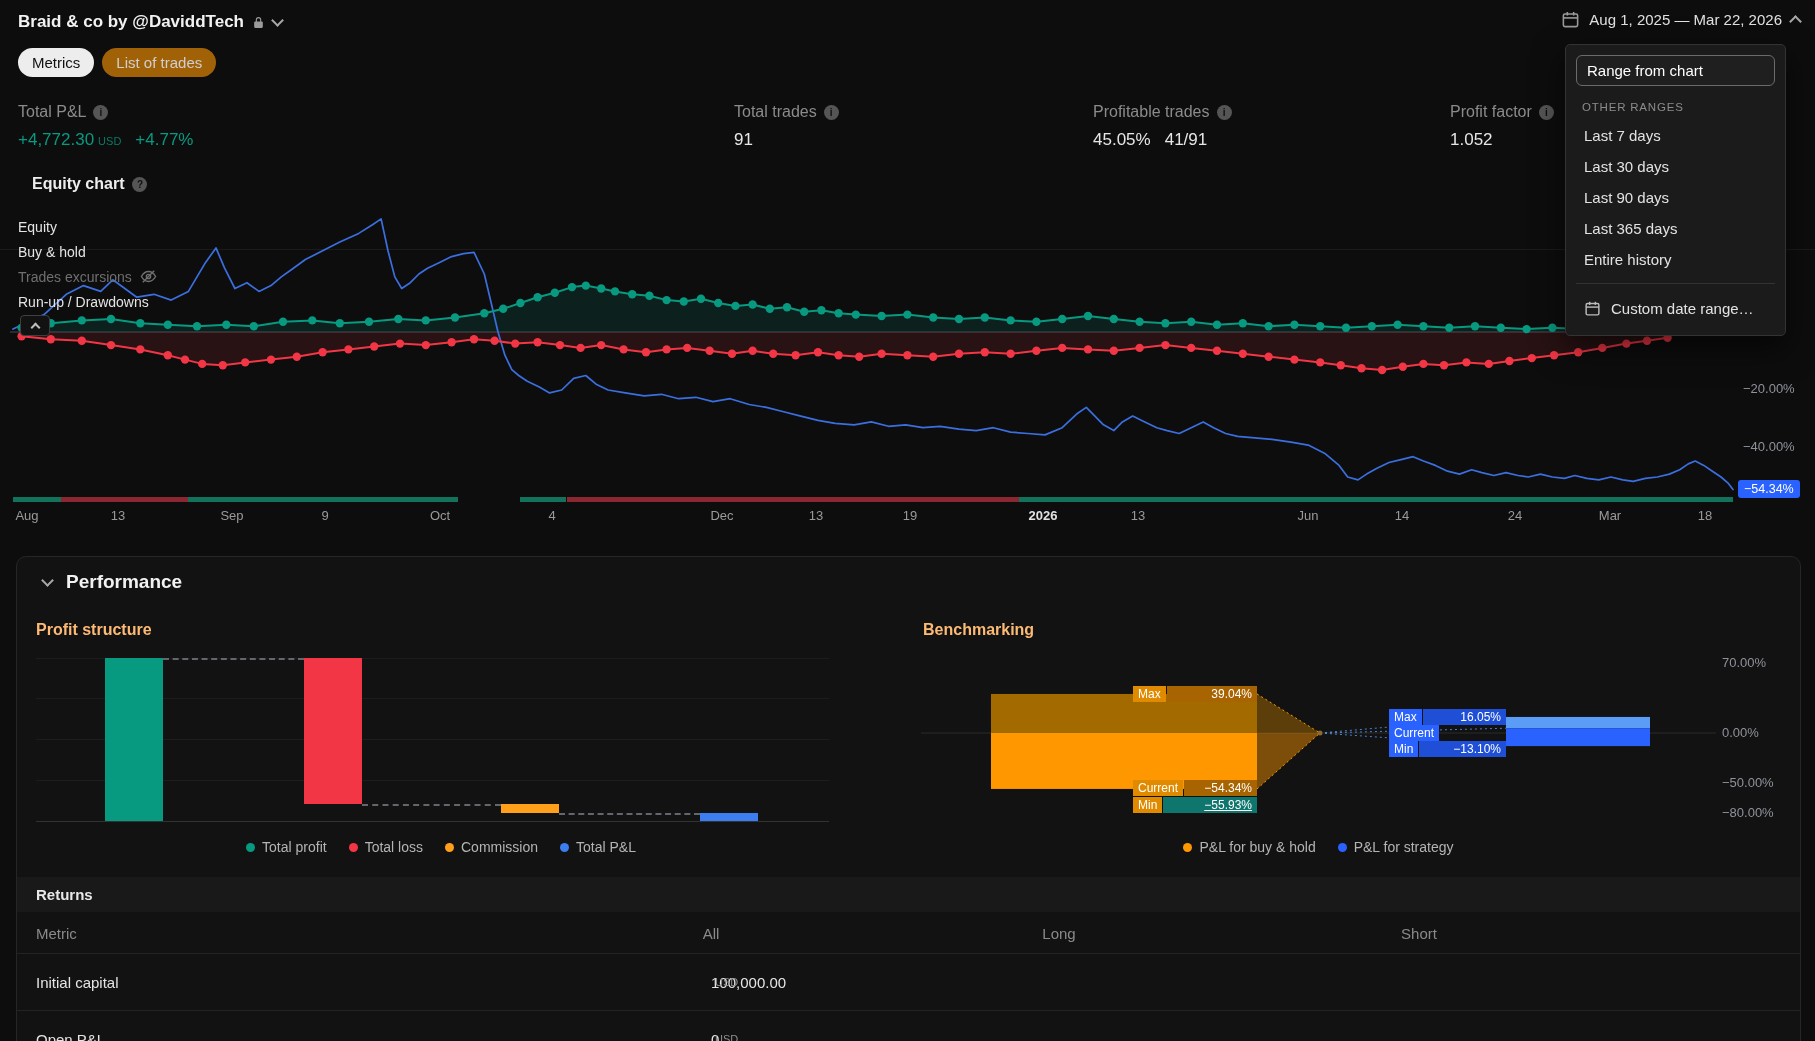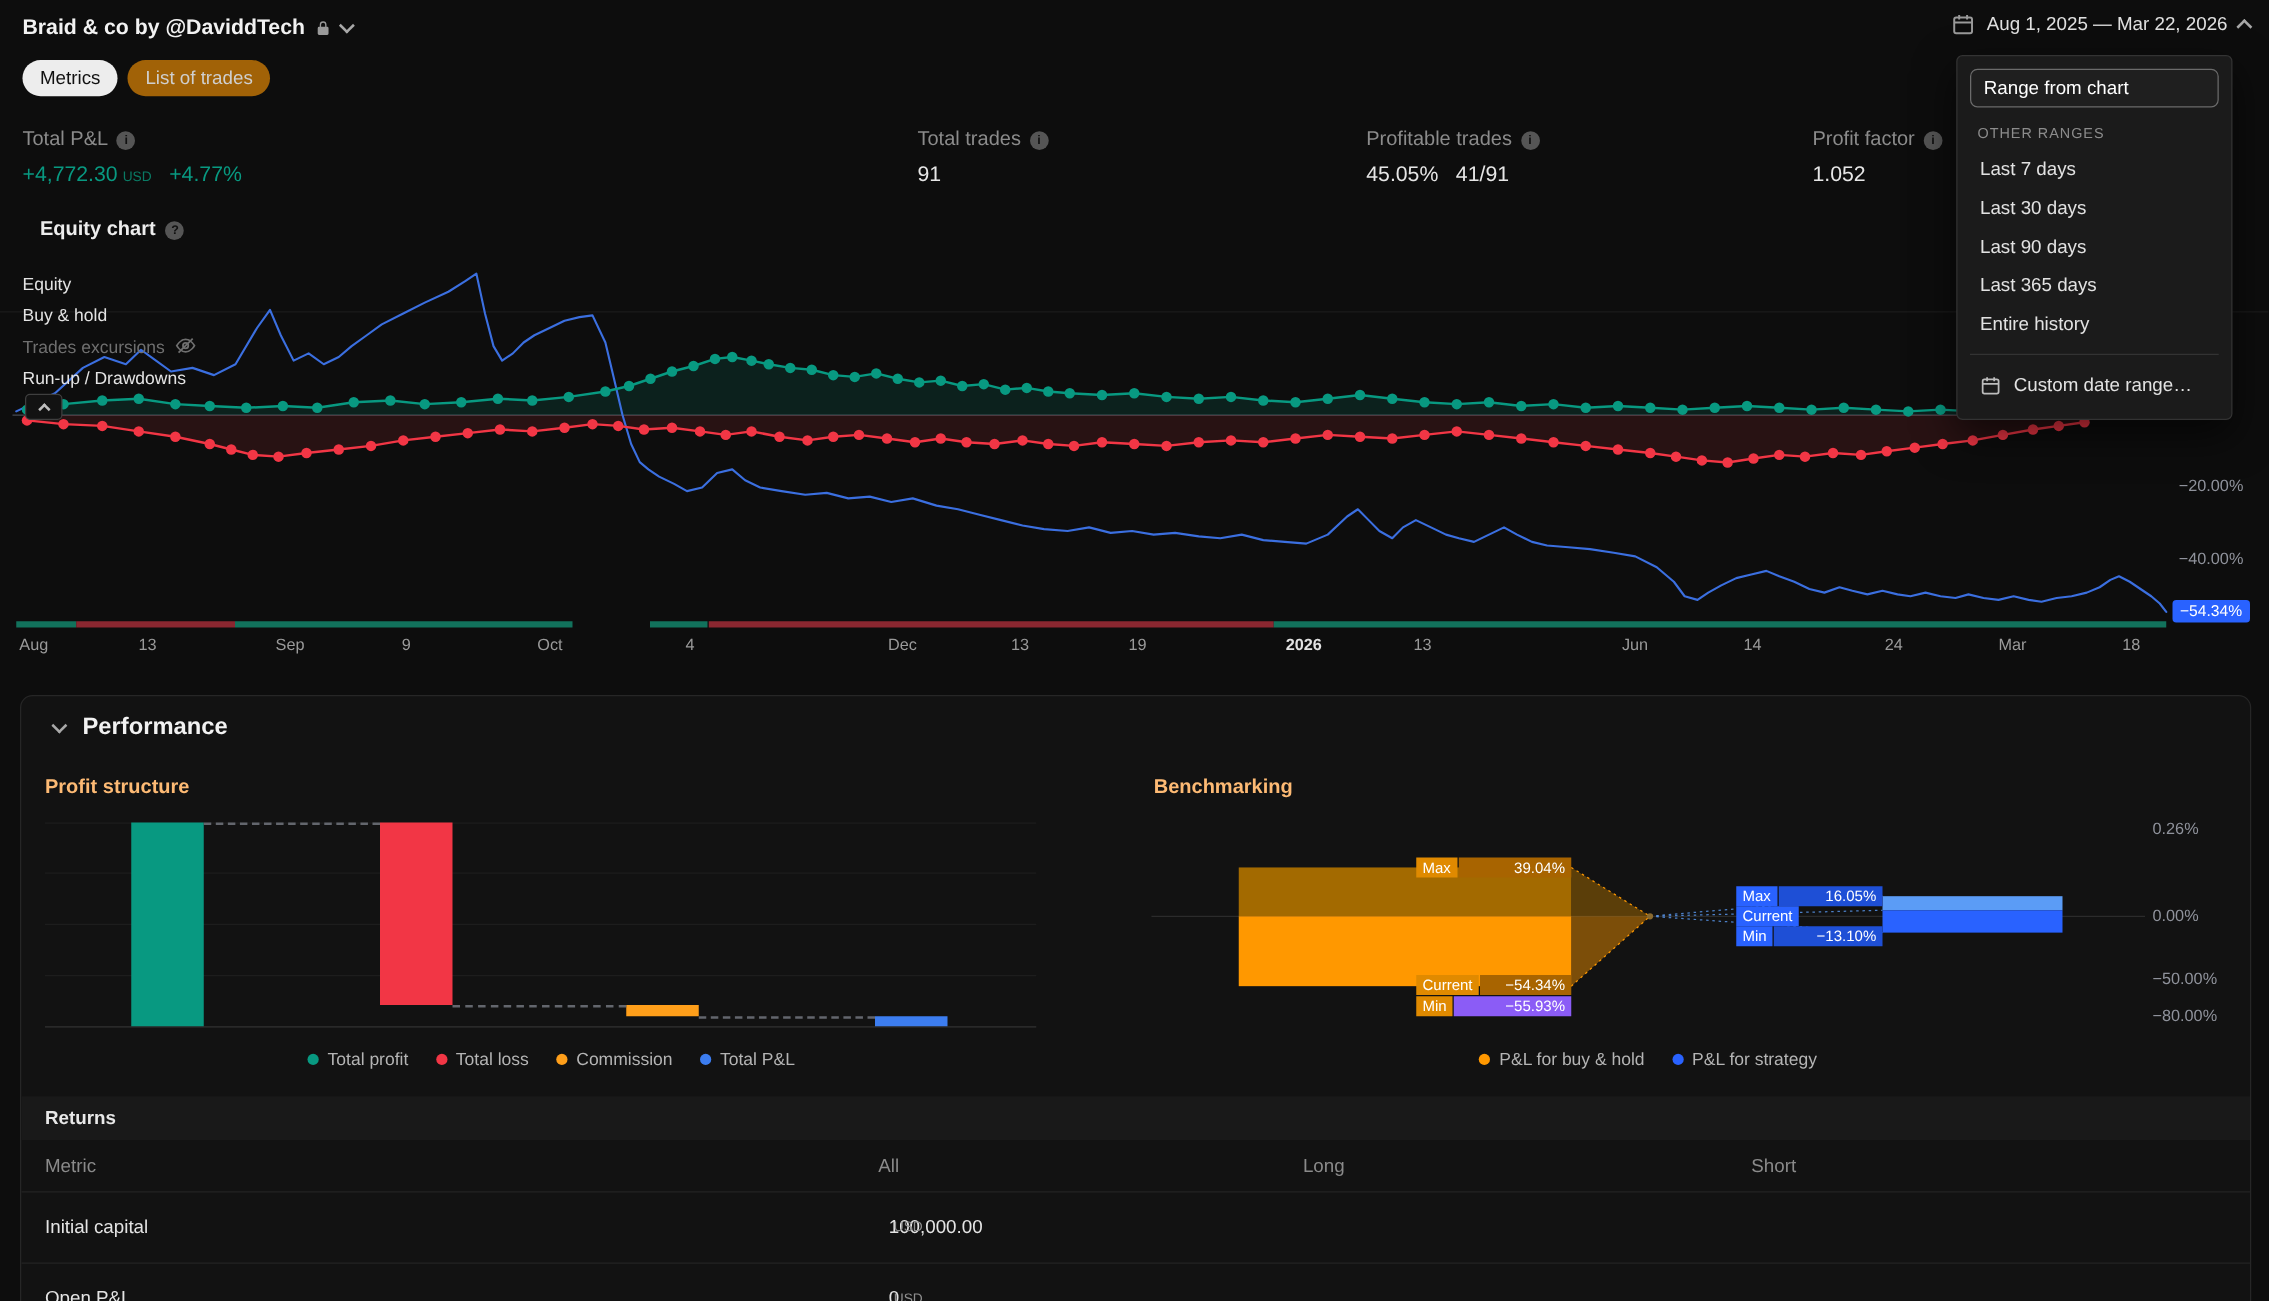--- a/index.html
+++ b/index.html
@@ -416,37 +416,37 @@
         <line x1="336" y1="44.96" x2="399" y2="84" stroke="#ff9800" stroke-dasharray="2 3"></line>
         <line x1="336" y1="139.93" x2="399" y2="84" stroke="#ff9800" stroke-dasharray="2 3"></line>
         <line x1="399" y1="84" x2="585" y2="67.95" stroke="#5b9cf6" stroke-dasharray="2 3" stroke-opacity="0.8"></line>
         <line x1="399" y1="84" x2="585" y2="79.23" stroke="#5b9cf6" stroke-dasharray="2 3" stroke-opacity="0.8"></line>
         <line x1="399" y1="84" x2="585" y2="97.1" stroke="#5b9cf6" stroke-dasharray="2 3" stroke-opacity="0.8"></line>
         <circle cx="399" cy="84" r="2.5" fill="#8a6a2f"></circle>
         <rect x="585" y="67.95" width="144" height="11.280000000000001" fill="#5b9cf6"></rect>
         <rect x="585" y="79.23" width="144" height="17.869999999999997" fill="#2962ff"></rect>
       </svg>
     <div id="bm-axis" class="axis-col" style="position:absolute;left:1705px;top:92px;width:80px;height:174px;">
-        <span style="top: 6px; left: 0px;">0.26%</span>
+        <span style="top: 6px; left: 0px;">70.00%</span>
         <span style="top: 76px; left: 0px;">0.00%</span>
         <span style="top: 126px; left: 0px;">−50.00%</span>
         <span style="top: 156px; left: 0px;">−80.00%</span>
       </div>
     <div id="bm-badges" style="position:absolute;inset:0;pointer-events:none;">
         <div class="bm-badge" style="left: 1116px; width: 124px; top: 128.96px;">
           <span class="bl" style="background: rgb(224, 138, 0);">Max</span>
           <span class="bv" style="background: rgb(168, 100, 0);">39.04%</span>
         </div>
         <div class="bm-badge" style="left: 1116px; width: 124px; top: 222.93px;">
           <span class="bl" style="background: rgb(224, 138, 0);">Current</span>
           <span class="bv" style="background: rgb(168, 100, 0);">−54.34%</span>
         </div>
         <div class="bm-badge" style="left: 1116px; width: 124px; top: 239.93px;">
           <span class="bl" style="background: rgb(224, 138, 0);">Min</span>
-          <span class="bv" style="background: #8b5cf6;">−55.93%</span>
+          <span class="bv" style="background: #0f766e; text-decoration: underline;">−55.93%</span>
         </div>
         <div class="bm-badge" style="left: 1372px; width: 117px; top: 151.95px;">
           <span class="bl" style="background: rgb(41, 98, 255);">Max</span>
           <span class="bv" style="background: rgb(30, 79, 214);">16.05%</span>
         </div>
         <div class="bm-badge" style="left: 1372px; width: 117px; top: 167.95px;">
           <span class="bl" style="background: rgb(41, 98, 255);">Current</span>
           <span class="bv" style="background: rgb(30, 79, 214); margin-top: 20px;">4.77%</span>
         </div>
         <div class="bm-badge" style="left: 1372px; width: 117px; top: 183.95px;">

